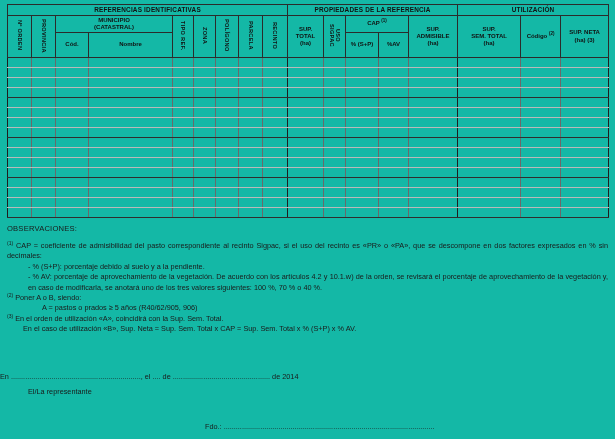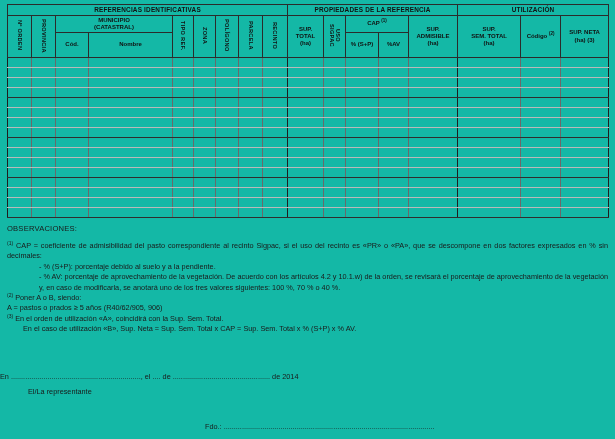--- a/index.html
+++ b/index.html
@@ -27,23 +27,23 @@
   
   table.form td.cell:nth-child(9), table.form td.cell:nth-child(14) { border-right:1px solid #1e1e1e; }
   table.form td.cell:nth-child(1) { border-left:1px solid #1e1e1e; }
   table.form td.cell:nth-child(17) { border-right:1px solid #1e1e1e; }
 
   
   .obs-title { position:absolute; left:7px; top:224px; font-size:7.6px; letter-spacing:.2px; }
   .footnotes { position:absolute; left:7px; top:241px; width:601px; font-size:7.3px; line-height:10.4px; }
   .footnotes p { margin:0; }
   .just { text-align:justify; }
-  .bullets { margin-left:32px; }
+  .bullets { margin-left:21px; }
   .fn2 { margin-top:9px; }
-  .fn2-lines { }
+  .fn2-lines { margin-left:35px; }
   .fn3 { margin-top:1px; }
   .fn3-line2 { margin-left:13px;padding-left:16px; }
   sup.mark { font-size:5px; vertical-align:super; line-height:0; }
 
   .date-line { position:absolute; left:0; top:372px; width:615px; 
                font-size:7.3px; }
   .signer { position:absolute; left:0; top:387px; width:615px; text-align:left; font-size:7.3px;margin-left:28px; }
   .fdo { position:absolute; left:205px; top:422px; font-size:7.3px;text-align:right; }
 </style>
 </head>

